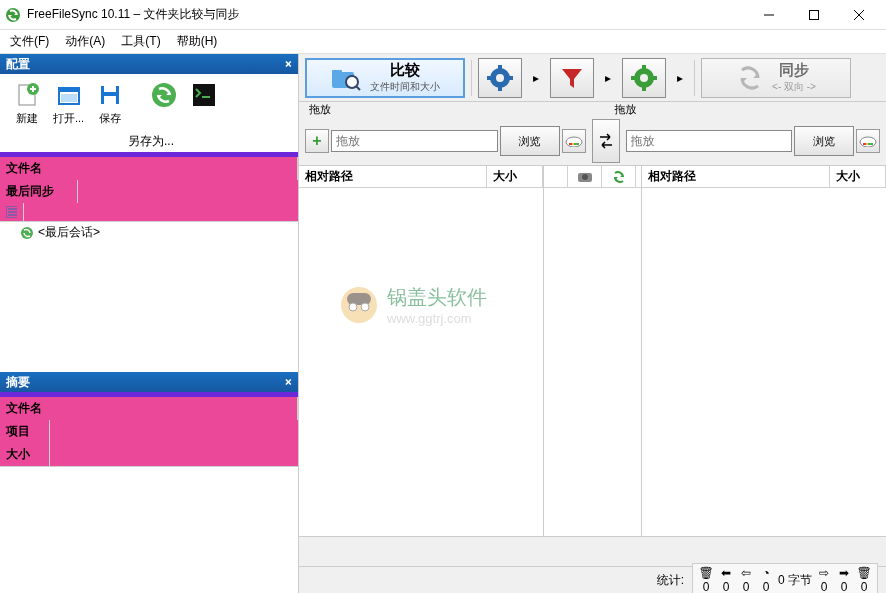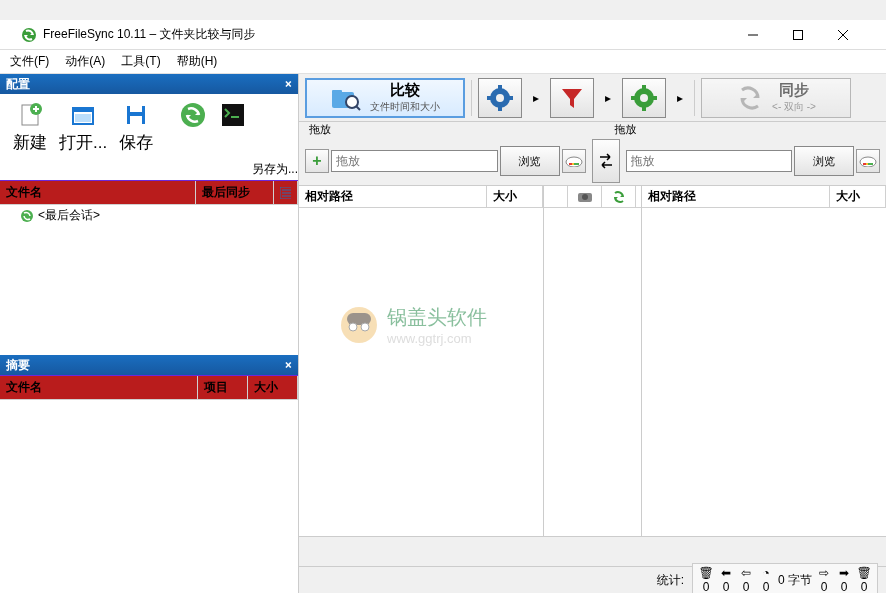--- a/index.html
+++ b/index.html
@@ -1,32 +1,32 @@
 <!DOCTYPE html>
 <html><head>
 <meta charset="utf-8">
 <style>
 * { box-sizing: border-box; margin: 0; padding: 0; font-family: "Microsoft YaHei", "SimSun", sans-serif; font-size: 12px; }
 body { background: #f0f0f0; width: 886px; height: 593px; overflow: hidden; display: flex; flex-direction: column; }
-.titlebar { background: #fff; height: 30px; display: flex; align-items: center; padding: 0 21px; border-bottom: 1px solid #ddd; margin-top: 20px; }
+.titlebar { background: #fff; height: 30px; display: flex; align-items: center; padding: 0 5px; border-bottom: 1px solid #ddd; }
 .titlebar .app-icon { width: 16px; height: 16px; margin-right: 6px; }
 .titlebar .title { flex: 1; }
 .winbtns { display: flex; }
 .winbtn { width: 45px; height: 30px; display: flex; align-items: center; justify-content: center; cursor: pointer; }
 .menubar { background: #fff; height: 24px; display: flex; align-items: center; padding: 0 2px; border-bottom: 1px solid #e0e0e0; }
 .menuitem { padding: 3px 8px; cursor: pointer; }
 .mainrow { flex: 1; display: flex; min-height: 0; }
 .leftcol { width: 299px; display: flex; flex-direction: column; background: #fff; border-right: 1px solid #ccc; }
 .panelhdr { background: linear-gradient(#1a6ec0, #1658a0); color: #fff; font-weight: bold; padding: 2px 6px; display: flex; align-items: center; justify-content: space-between; height: 20px; }
 .panelhdr .hx { cursor: pointer; font-family: monospace; }
 .toolbar-config { display: flex; padding: 4px 8px; gap: 2px; background: #fff; }
 .tbtn { display: flex; flex-direction: column; align-items: center; padding: 2px 4px; cursor: pointer; border: 1px solid transparent; }
 .tbtn .ic { width: 28px; height: 28px; display: flex; align-items: center; justify-content: center; }
-.tbtn .lbl { font-size: 17px; margin-top: 2px; }
-.colhdr-row { display: flex; border-top: 1px solid #6d28d9; border-bottom: 1px solid #d0d0d0; background: #b91c1c; }
+.tbtn .lbl { font-size: 11px; margin-top: 2px; }
+.colhdr-row { display: flex; border-top: 5px solid #6d28d9; border-bottom: 1px solid #d0d0d0; background: #ec4899; flex-direction: column; }
 .colhdr { padding: 3px 6px; font-weight: bold; border-right: 1px solid #d0d0d0; }
 .colhdr.flex { flex: 1; }
 .listbody { flex: 1; background: #fff; overflow: auto; }
 .listitem { padding: 2px 20px; display: flex; align-items: center; gap: 4px; }
 .summarybody { flex: 1; background: #fff; overflow: auto; }
 .rightcol { flex: 1; display: flex; flex-direction: column; background: #f0f0f0; min-width: 0; }
 .actionbar { display: flex; align-items: center; padding: 4px 6px; gap: 6px; background: #f0f0f0; border-bottom: 1px solid #ccc; height: 48px; }
 .bigbtn { height: 40px; border: 1px solid #8a8a8a; background: linear-gradient(#fdfdfd, #e3e3e3); display: flex; align-items: center; justify-content: center; padding: 0 10px; cursor: pointer; gap: 8px; }
 .bigbtn.compare { border: 2px solid #5a9de0; background: linear-gradient(#f0f7ff, #d8ebff); width: 160px; }
 .arrowbtn { width: 16px; height: 40px; display: flex; align-items: center; justify-content: center; cursor: pointer; }
@@ -144,21 +144,21 @@
       </div>
       <div class="tbtn">
         <span class="ic">
             <svg width="28" height="28">
               <rect x="3" y="3" width="22" height="22" fill="#111"></rect>
               <path d="M6 8 L10 12 L6 16 M12 16 L20 16" stroke="#4caf50" stroke-width="2" fill="none"></path>
             </svg>
           </span>
       </div>
     </div>
-    <div style="display:flex;justify-content:flex-end;padding-bottom:2px;font-size:11px">
+    <div style="display:flex;justify-content:flex-start;padding-bottom:2px;font-size:11px">
       <span style="width:128px"></span>
       <span>另存为...</span>
     </div>
     <div class="colhdr-row">
       <div class="colhdr flex">文件名</div>
       <div class="colhdr" style="width:78px">最后同步</div>
       <div class="colhdr" style="width:24px;display:flex;align-items:center;justify-content:center">
         <svg width="14" height="12">
             <rect x="0" y="0" width="14" height="12" fill="none" stroke="#2a6bb0"></rect>
             <line x1="2" y1="3" x2="12" y2="3" stroke="#2a6bb0"></line>

